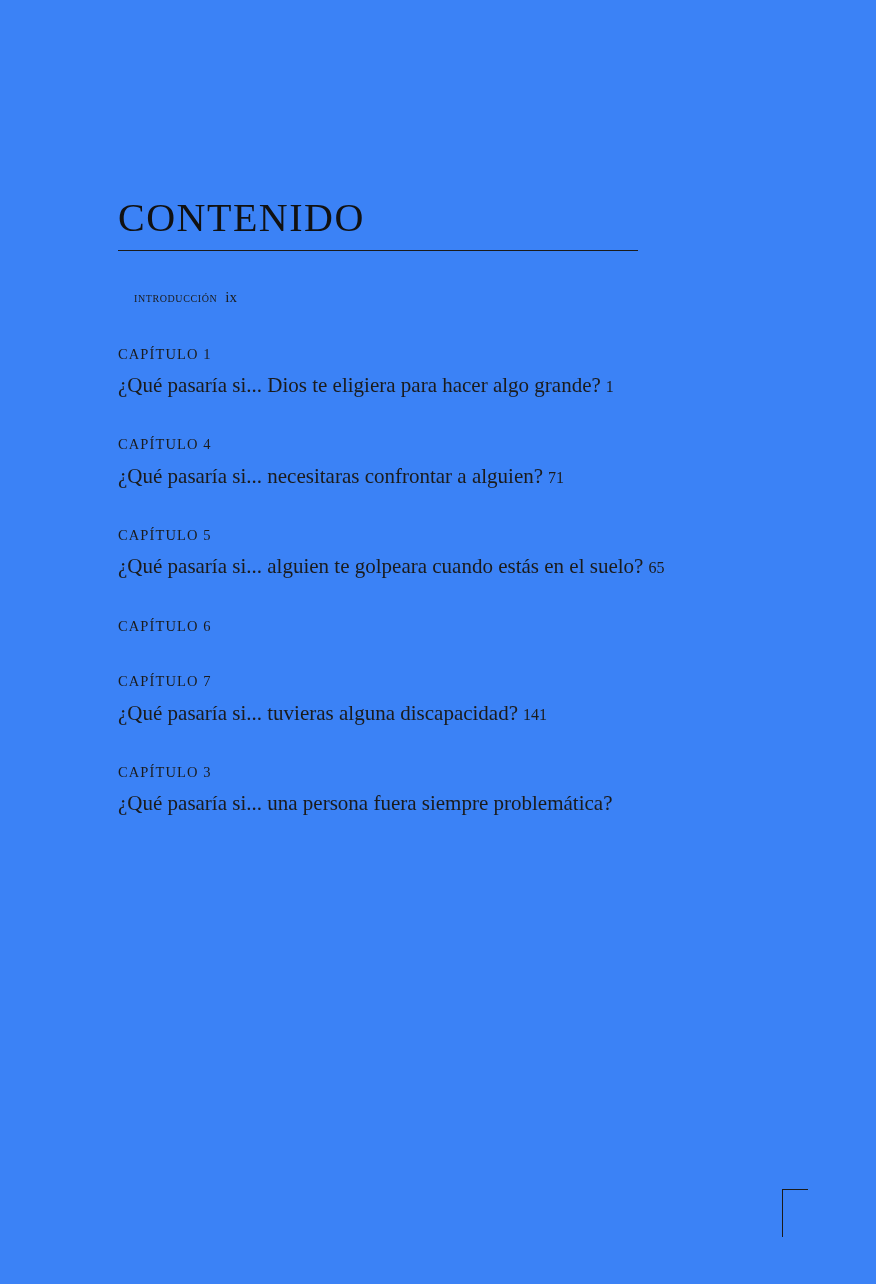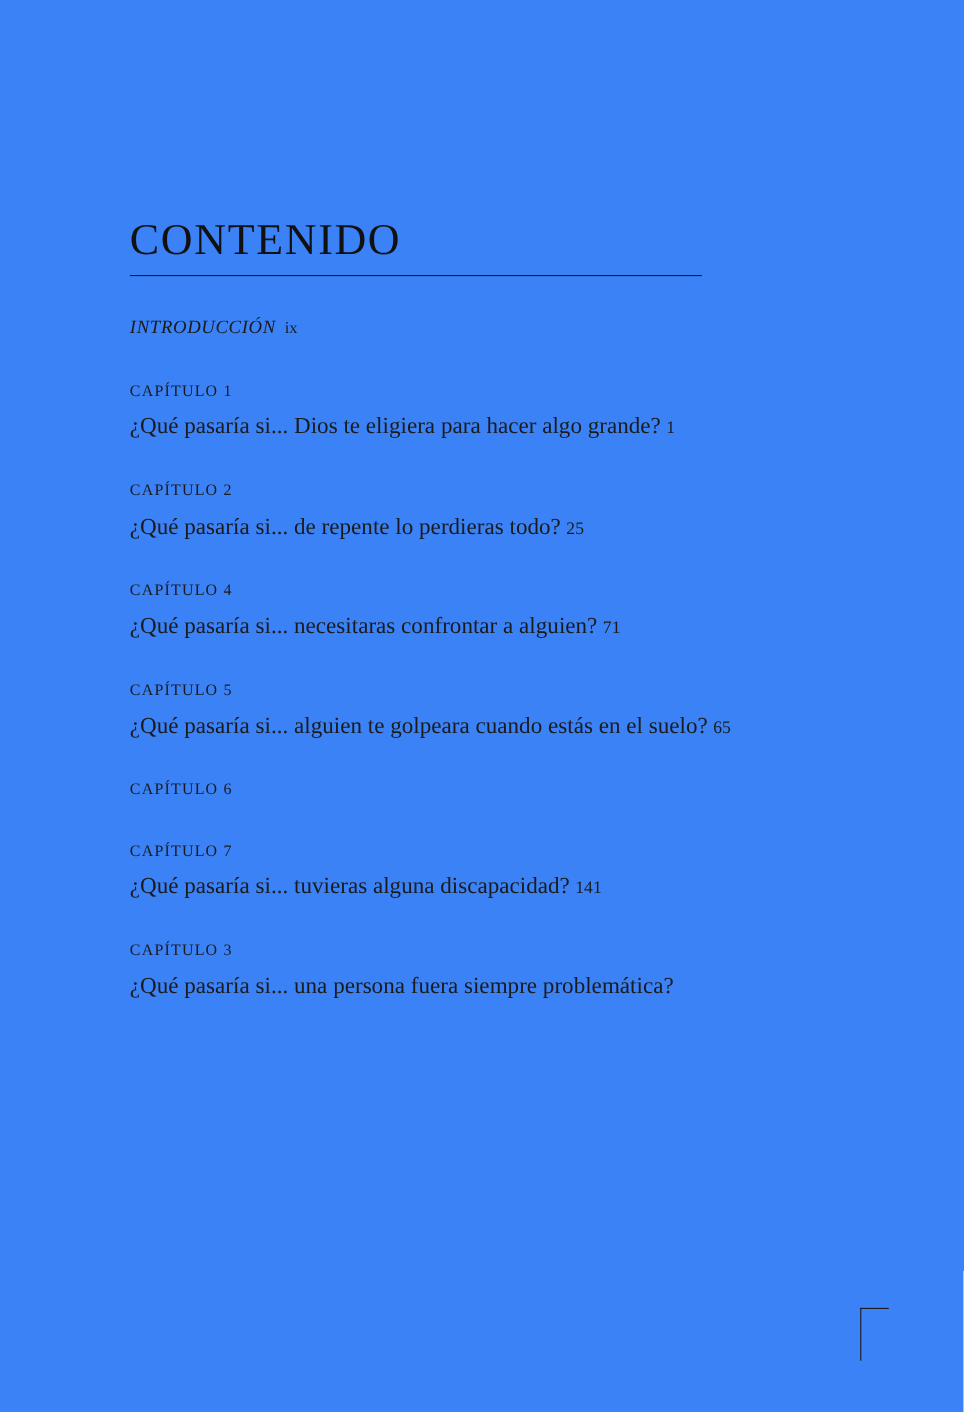--- a/index.html
+++ b/index.html
@@ -37,23 +37,23 @@
     border-bottom: 1.2px solid #1b1b1b;
     margin: 0 0 0 0;
     width: 520px;
   }
   .intro-row {
     margin-top: 36px;
     font-size: 16px;
     line-height: 1.3;
   }
   .intro-label {
-    font-style: italic;
     letter-spacing: 0.6px;
-    font-size: 17px;
+    font-size: 10px;
+    margin-left: 16px;
   }
   .intro-page {
     font-style: normal;
     font-size: 15px;
     margin-left: 8px;
   }
   .entry {
     margin-top: 38px;
   }
   .entry-label {
@@ -110,27 +110,20 @@
     </div>
 
     <div class="entry">
       <div class="entry-label">CAPÍTULO 1</div>
       <div class="entry-line">
         <span class="entry-stem">¿Qué pasaría si...</span>
         <span class="entry-rest">Dios te eligiera para hacer algo grande?</span><span class="entry-page">1</span>
       </div>
     </div>
 
-    <div class="entry">
-      <div class="entry-label">CAPÍTULO 2</div>
-      <div class="entry-line">
-        <span class="entry-stem">¿Qué pasaría si...</span>
-        <span class="entry-rest">de repente lo perdieras todo?</span><span class="entry-page">25</span>
-      </div>
-    </div>
 
 
     <div class="entry">
       <div class="entry-label">CAPÍTULO 4</div>
       <div class="entry-line">
         <span class="entry-stem">¿Qué pasaría si...</span>
         <span class="entry-rest">necesitaras confrontar a alguien?</span><span class="entry-page">71</span>
       </div>
     </div>
 

